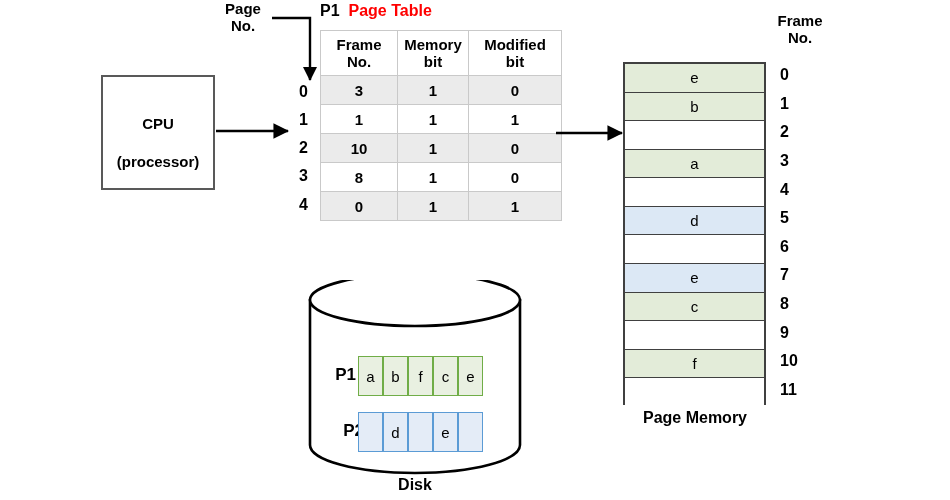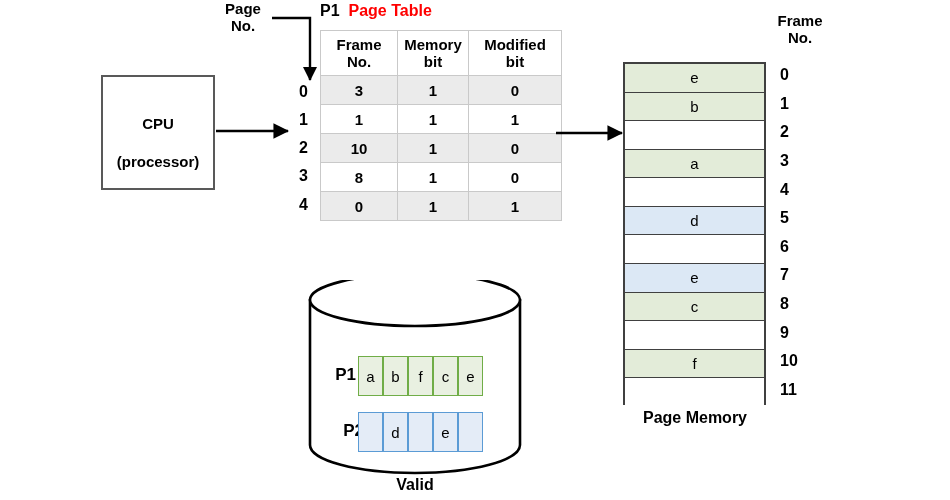--- a/index.html
+++ b/index.html
@@ -292,21 +292,21 @@
 
   <div class="disk-tag" id="disk-p2-tag">P2</div>
   <div class="disk-strip" id="disk-p2-strip">
     <div class="disk-cell"></div>
     <div class="disk-cell">d</div>
     <div class="disk-cell"></div>
     <div class="disk-cell">e</div>
     <div class="disk-cell"></div>
   </div>
 
-  <div class="abs lbl" id="disk-label">Valid</div>
+  <div class="abs lbl" id="disk-label">Disk</div>
 
   <svg class="abs" id="arrows" viewBox="0 0 950 500">
     <defs>
       <marker id="ah" markerWidth="7" markerHeight="7" refX="5.6" refY="3" orient="auto" markerUnits="strokeWidth">
         <path d="M0,0 L6,3 L0,6 z" fill="#000000"></path>
       </marker>
     </defs>
 
     <path d="M 272 18 L 310 18 L 310 80" fill="none" stroke="#000000" stroke-width="2.4" marker-end="url(#ah)"></path>
 

